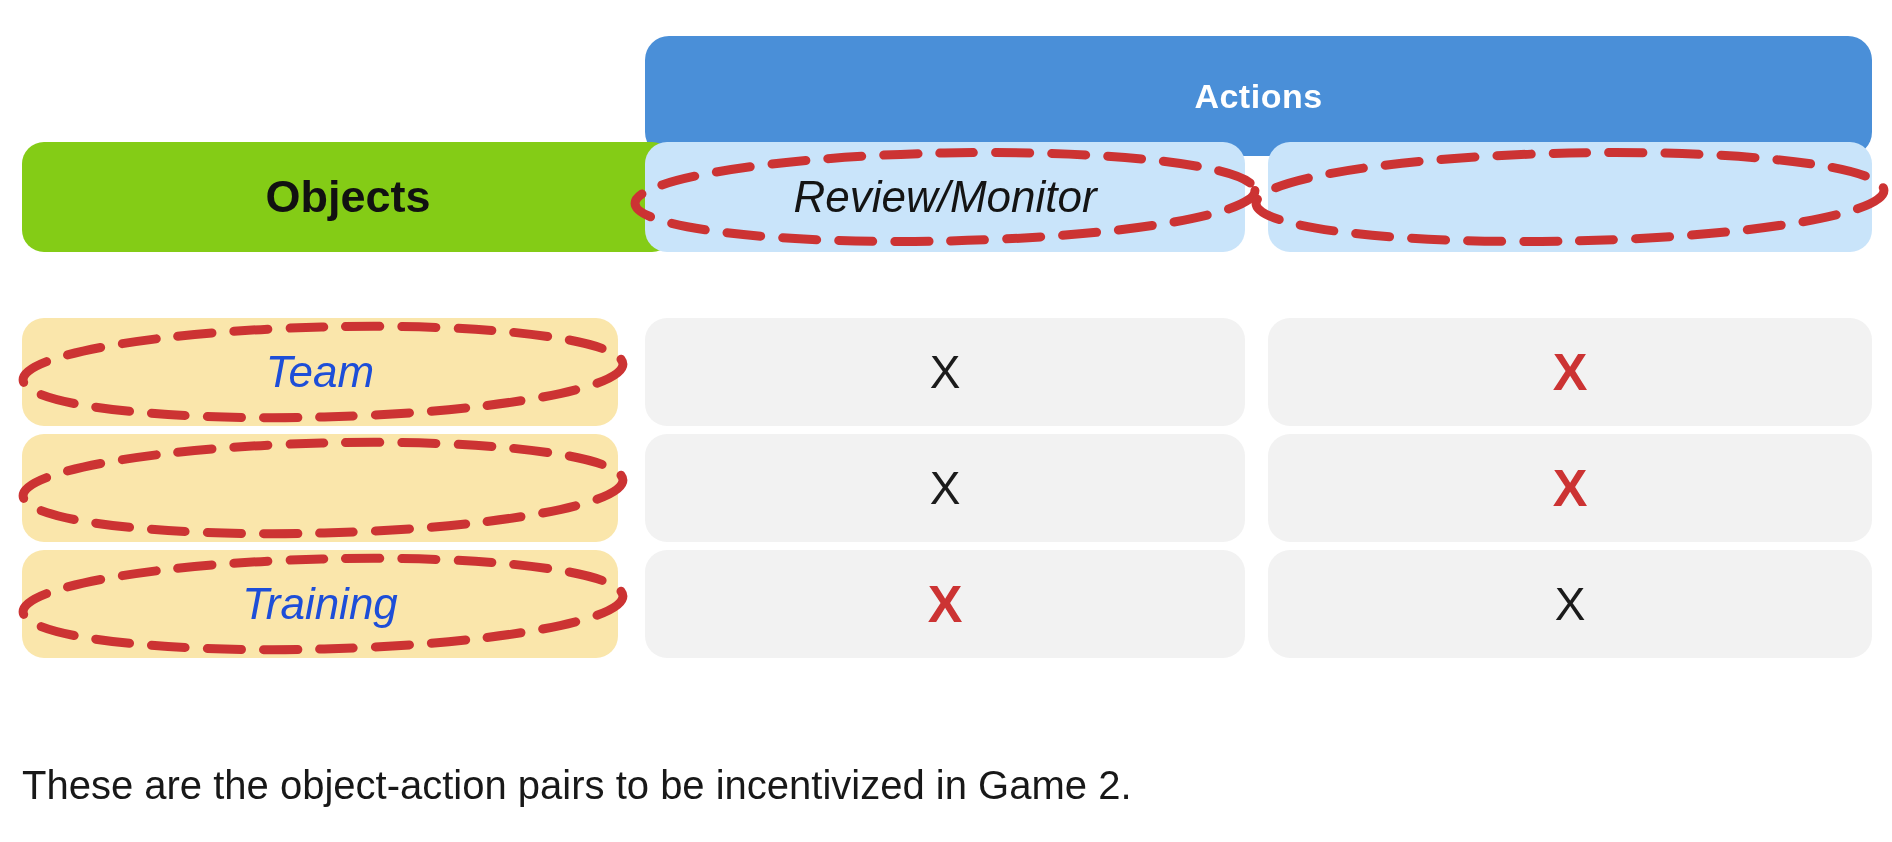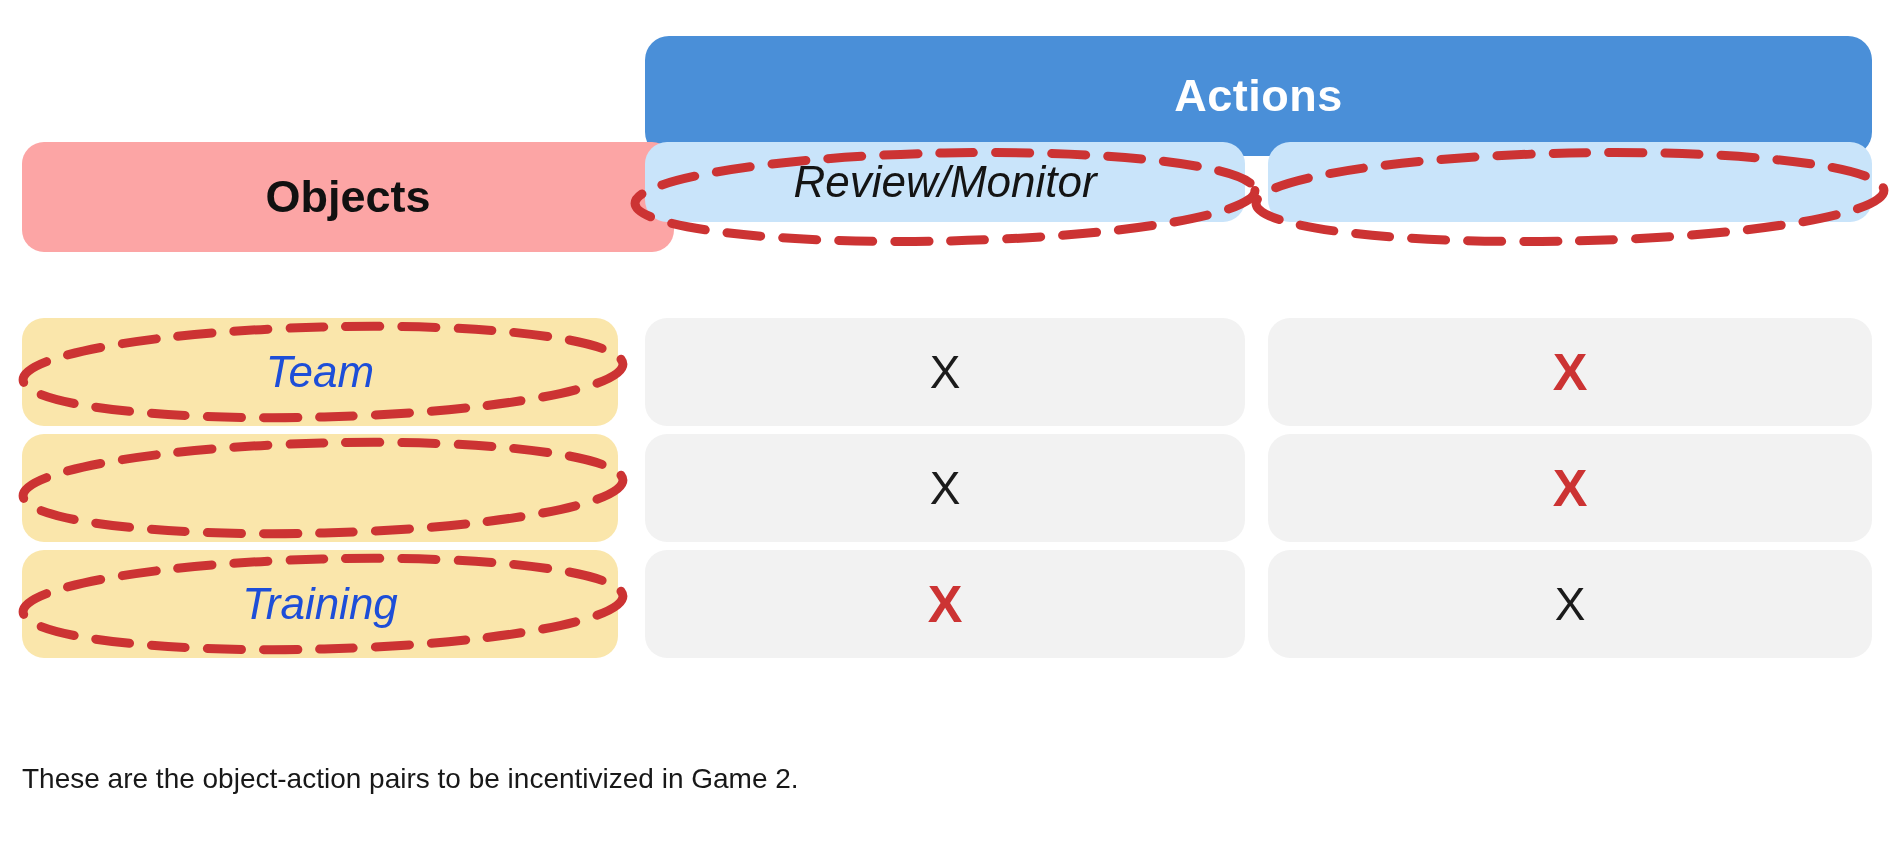--- a/index.html
+++ b/index.html
@@ -35,43 +35,43 @@
   .actions-banner {
     left: 645px;
     top: 36px;
     width: 1227px;
     height: 120px;
     background: #4a8fd8;
     border-radius: 24px;
   }
   .actions-banner .label {
     color: #ffffff;
-    font-size: 45px;
+    font-size: 34px;
     font-weight: bold;
     letter-spacing: 0.5px;
   }
 
   
   .objects-header {
     left: 22px;
     top: 142px;
     width: 652px;
     height: 110px;
-    background: #fca5a5;
+    background: #84cc16;
   }
   .objects-header .label {
     color: #111111;
     font-size: 45px;
     font-weight: bold;
   }
 
   
   .col-head {
     top: 142px;
-    height: 80px;
+    height: 110px;
     background: #c9e4fa;
   }
   .col-head.c1 { left: 645px;  width: 600px; }
   .col-head.c2 { left: 1268px; width: 604px; }
   .col-head .label {
     color: #141414;
     font-size: 44px;
     font-style: italic;
     font-weight: normal;
     position: relative;
@@ -124,21 +124,21 @@
     z-index: 2;
     overflow: visible;
   }
   .ellipse-wrap svg { display: block; overflow: visible; }
 
   
   .caption {
     position: absolute;
     left: 22px;
     top: 763px;
-    font-size: 28px;
+    font-size: 40px;
     color: #181818;
     white-space: nowrap;
   }
 </style>
 </head>
 <body>
 
 <div id="stage">
 
   <div class="box actions-banner">

